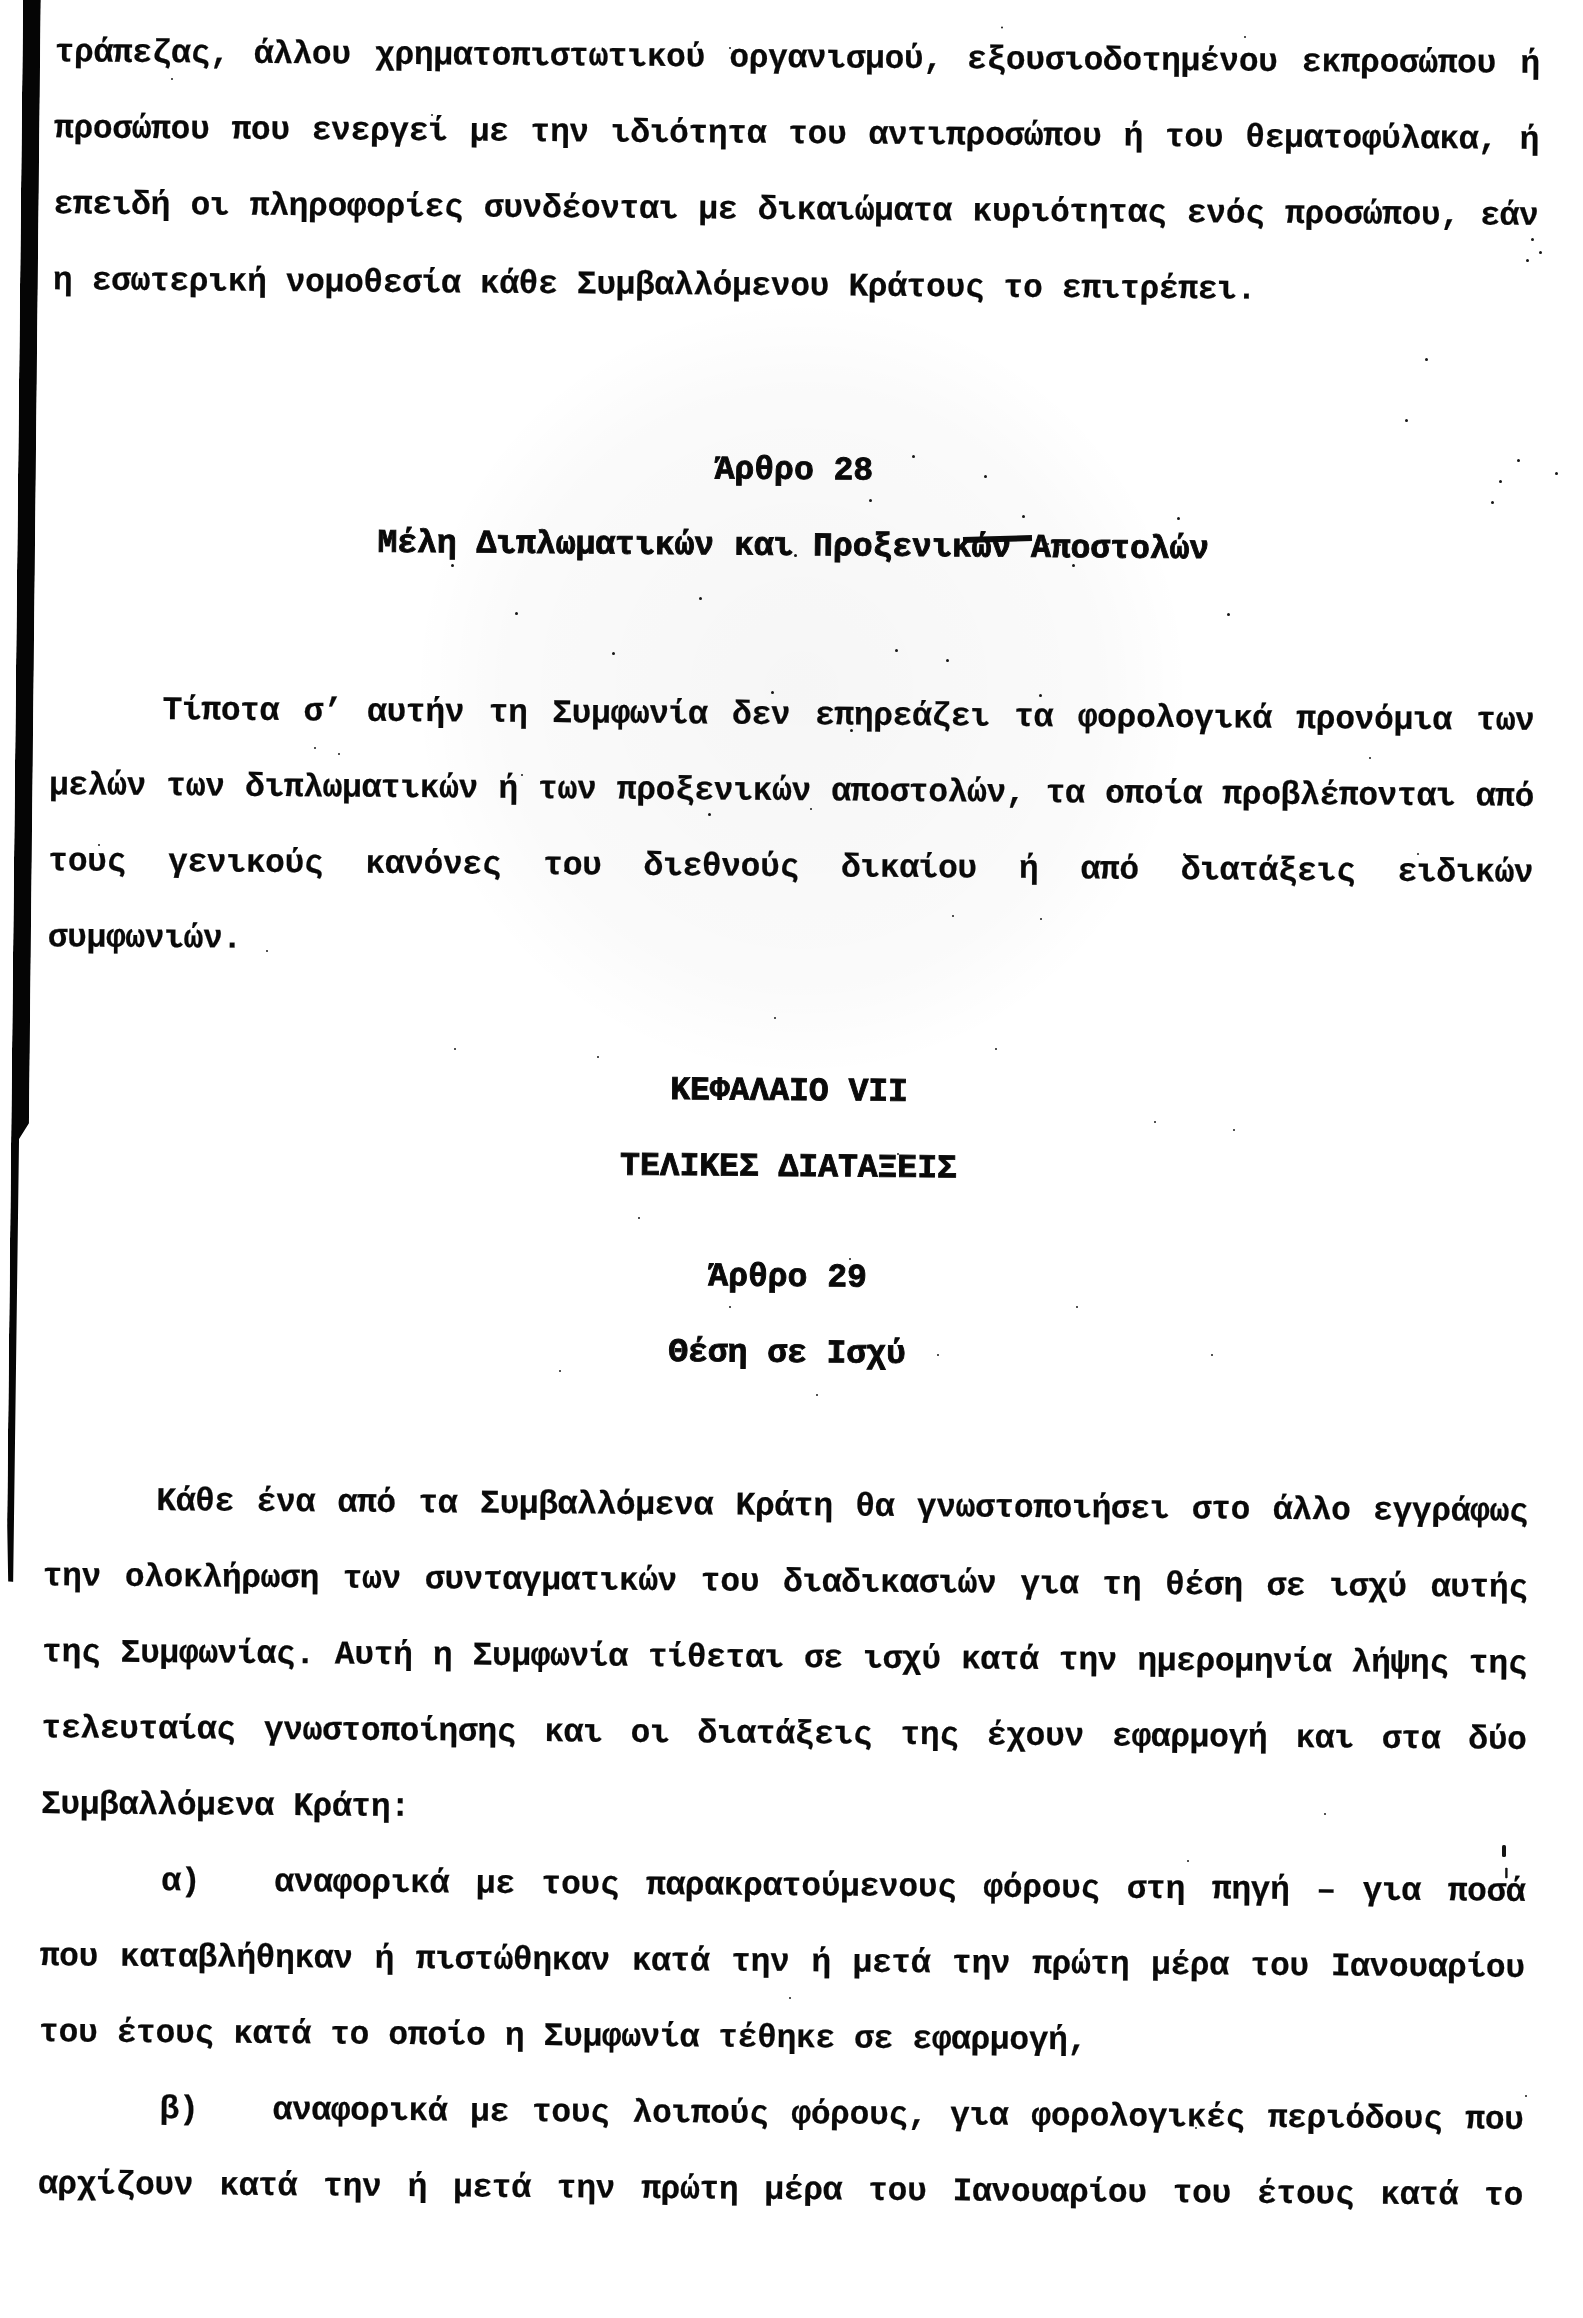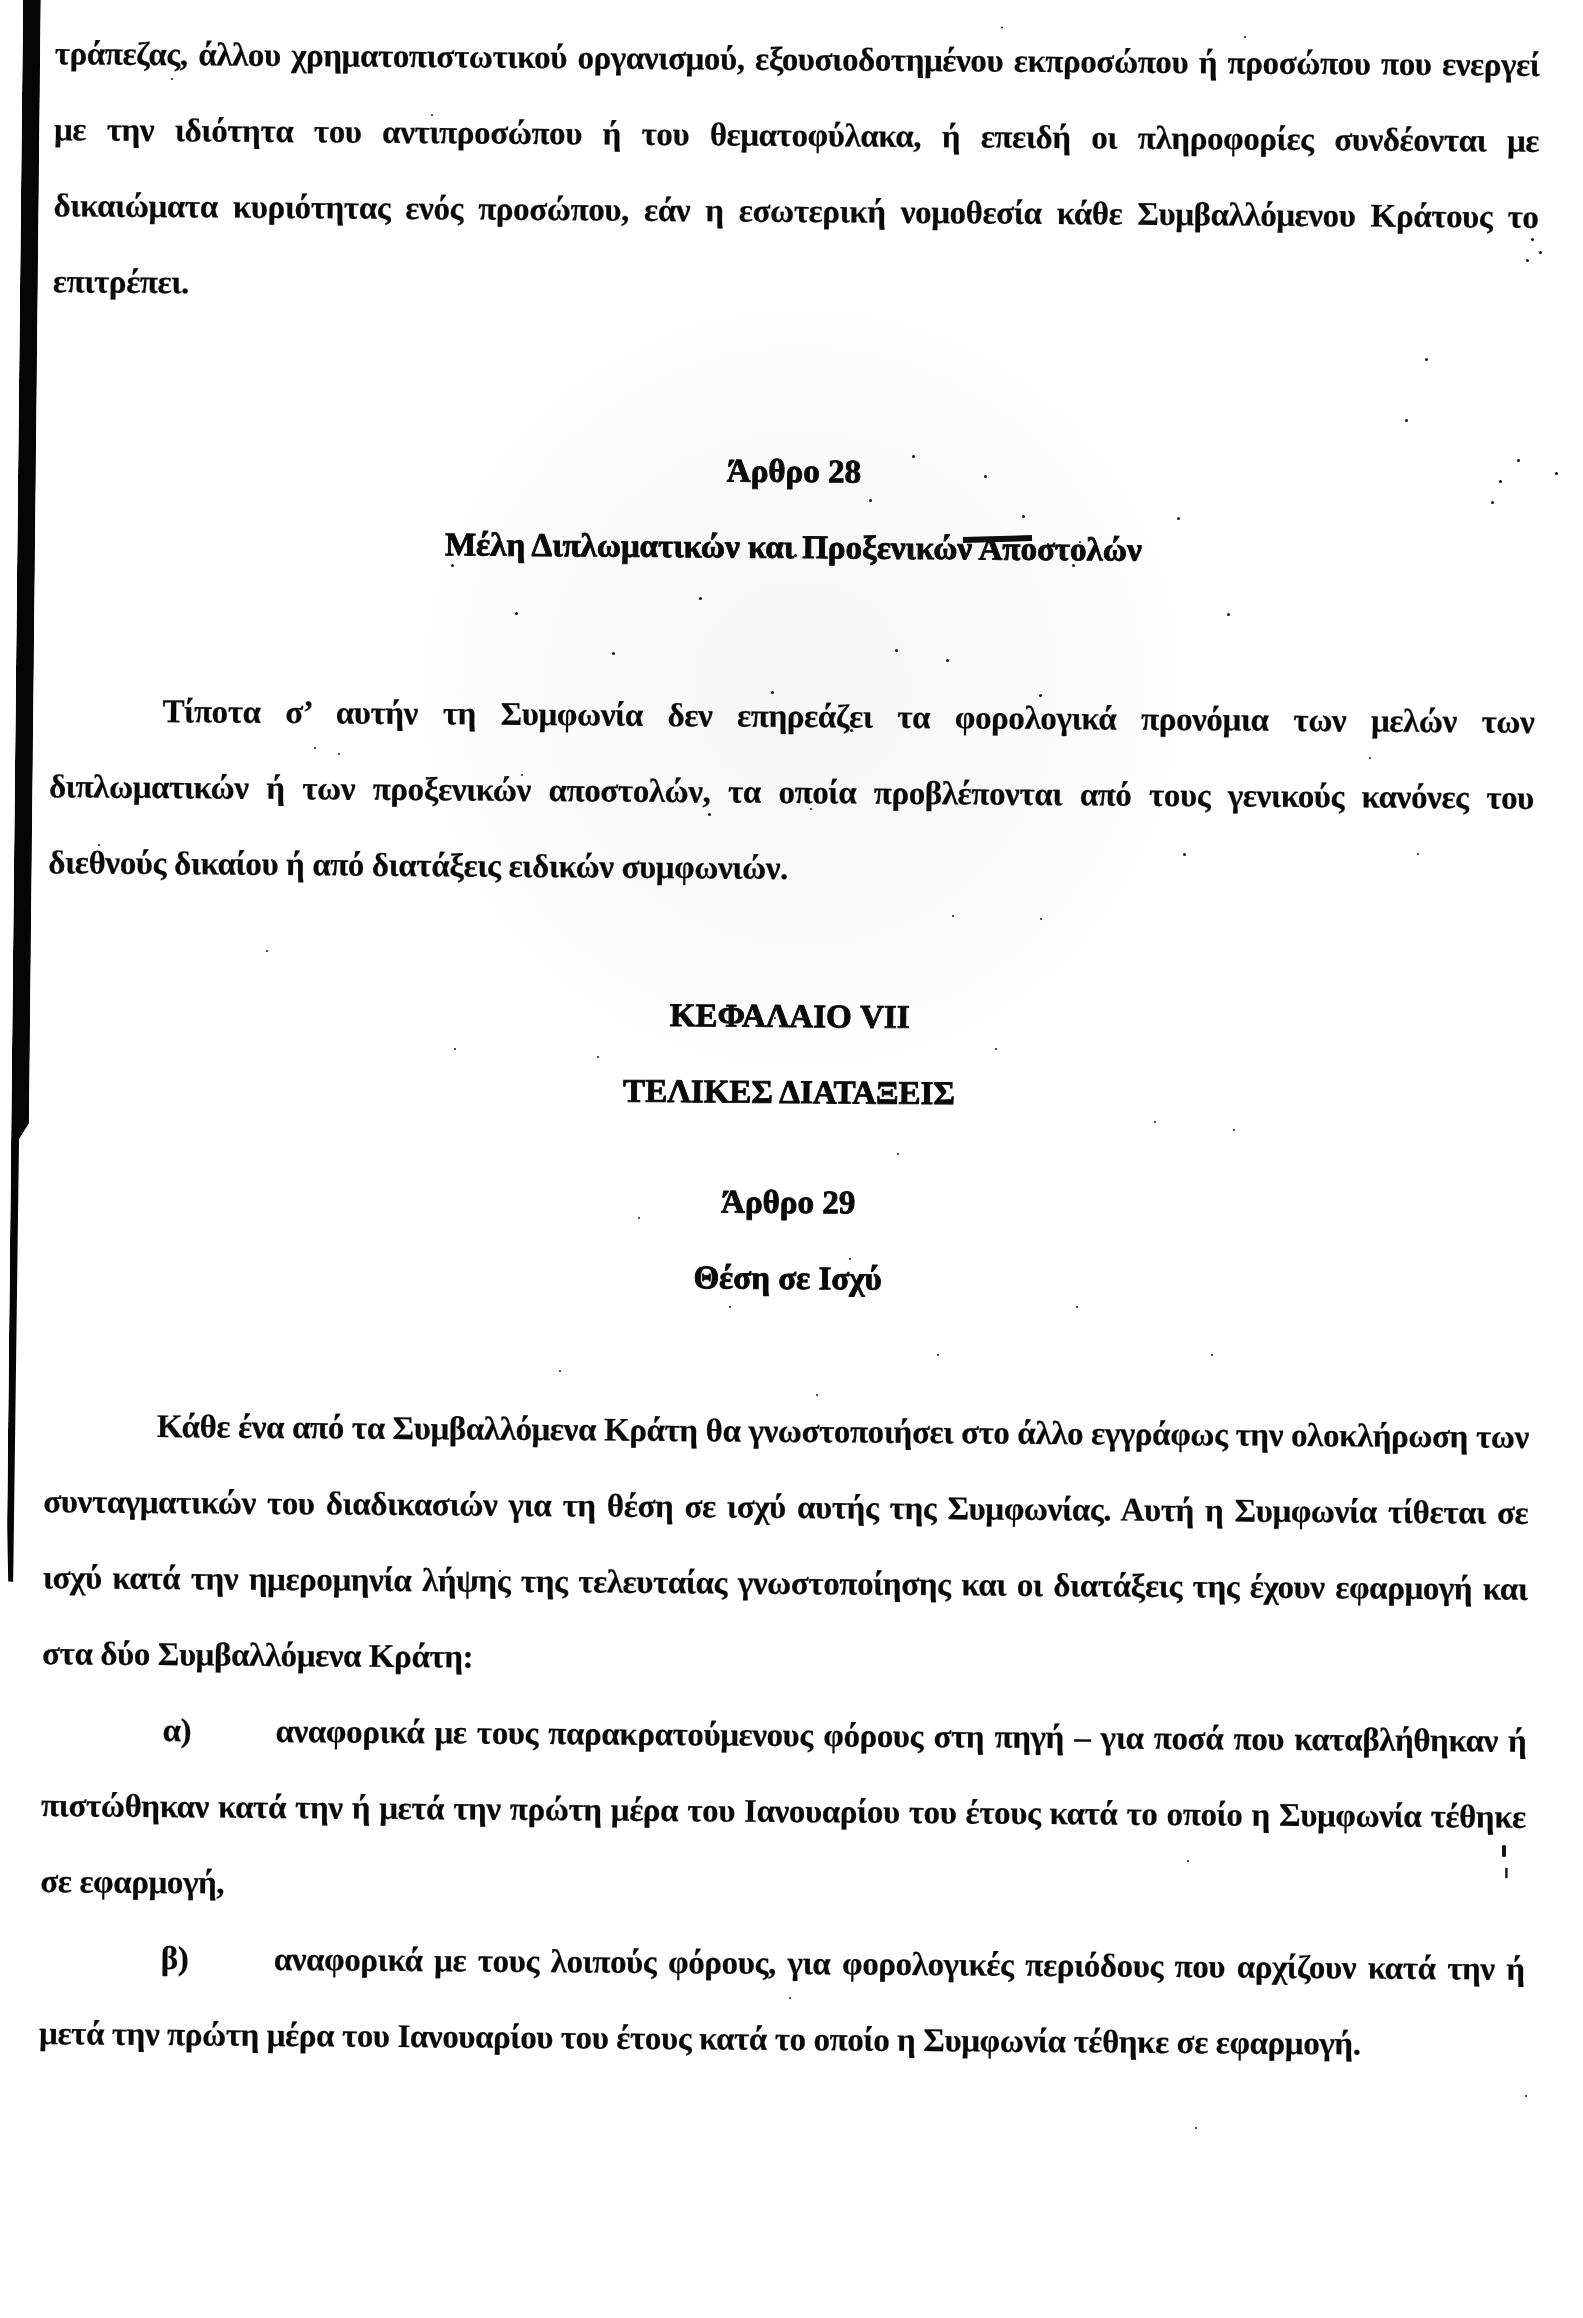--- a/index.html
+++ b/index.html
@@ -3,21 +3,21 @@
 <meta charset="utf-8">
 <style>
   html, body { margin: 0; padding: 0; background: #ffffff; }
 
   .page {
     position: relative;
     width: 1584px;
     height: 2228px;
     background: #ffffff;
     overflow: hidden;
-    font-family: Liberation Serif, serif;
+    font-family: Liberation Mono, monospace;
   }
 
   
   .spine {
     position: absolute;
     left: 23px;
     top: 0;
     width: 17.7px;
     height: 1582px;
     background: #050505;

